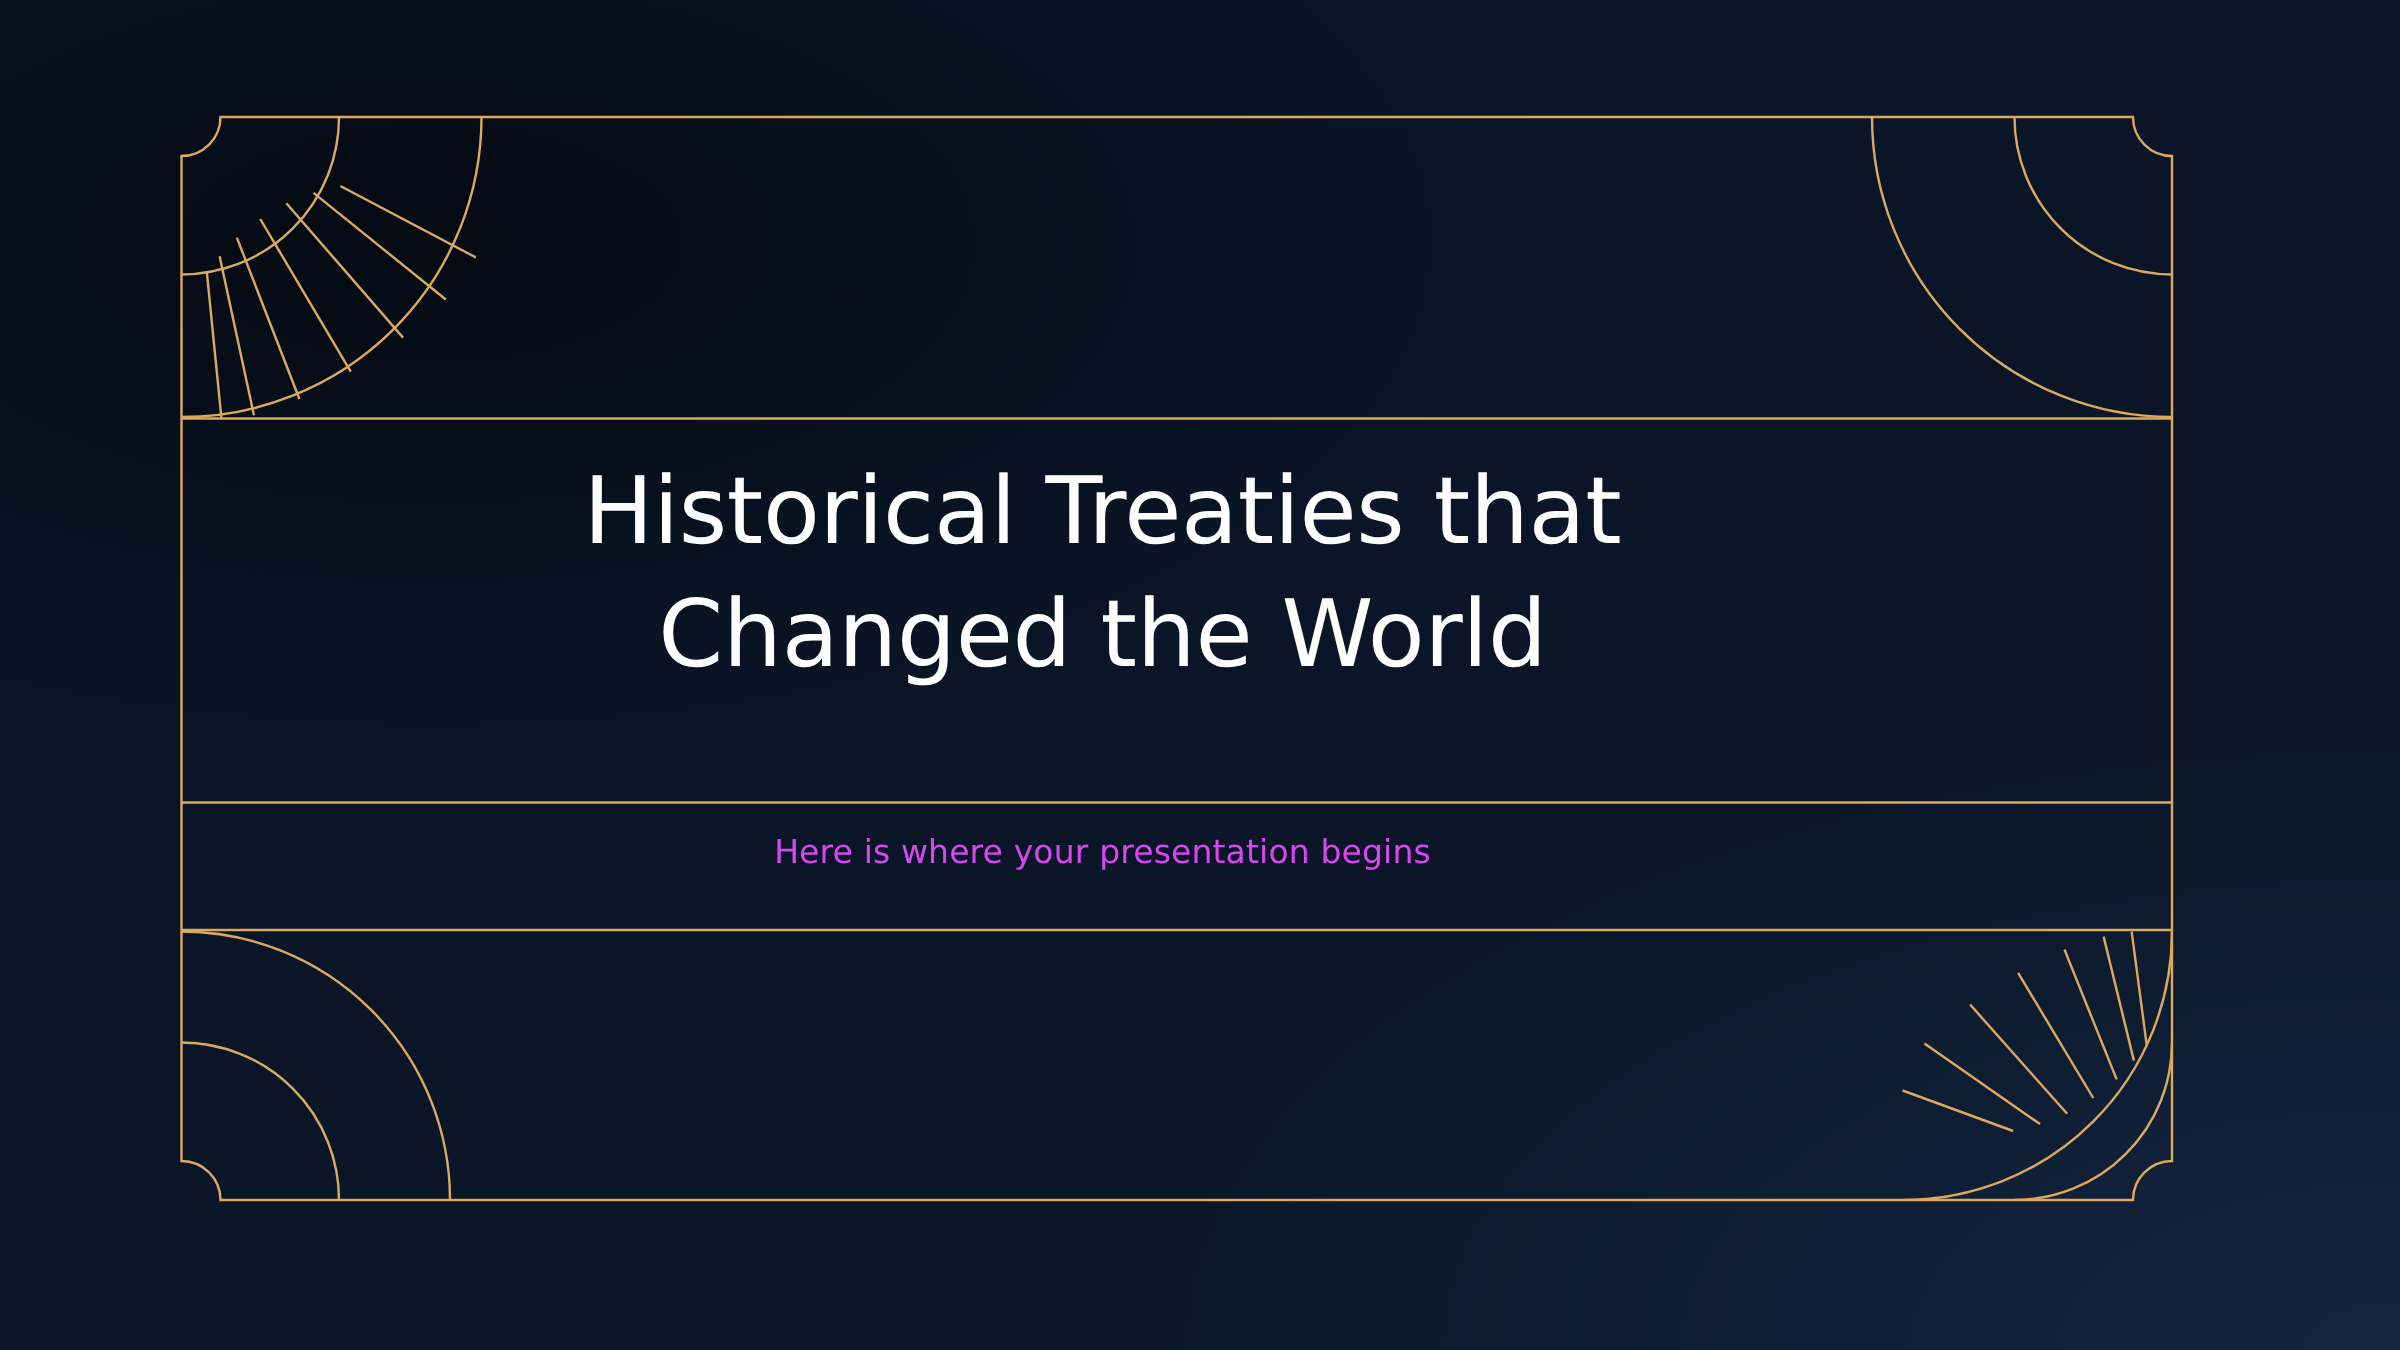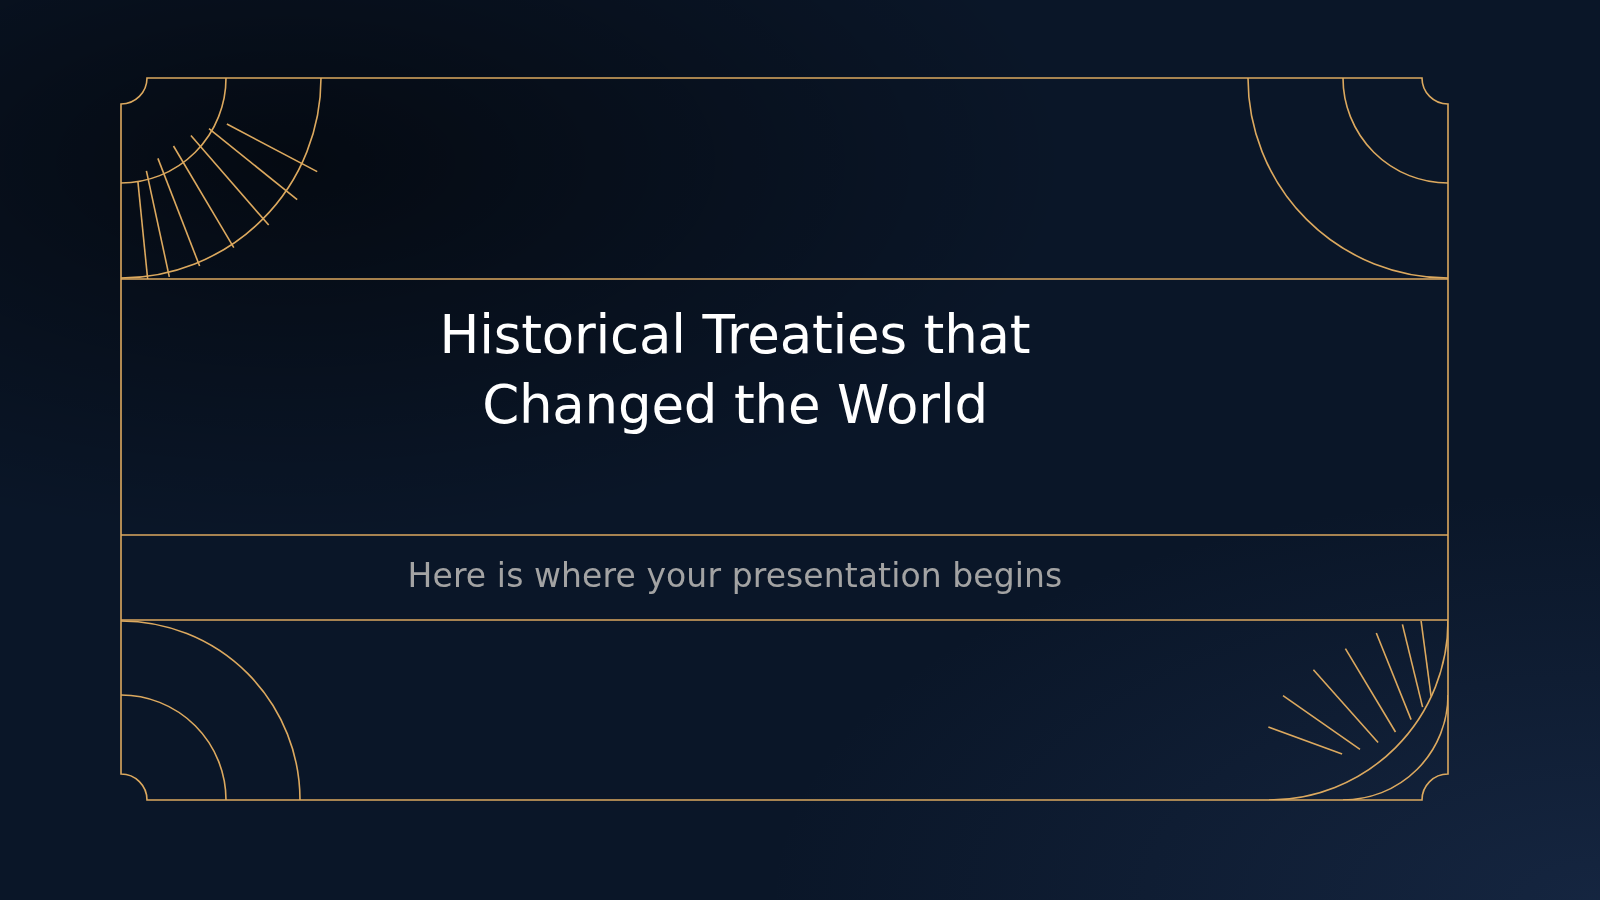--- a/index.html
+++ b/index.html
@@ -50,36 +50,36 @@
     z-index: 3;
   }
 
   .title {
     position: absolute;
     left: 150px;
     top: 300px;
     width: 1170px;
     text-align: center;
     color: #ffffff;
-    font-size: 53px;
+    font-size: 62px;
     line-height: 1.32;
     font-weight: 400;
     letter-spacing: -0.2px;
     font-family: "DejaVu Sans", sans-serif;
     white-space: pre-line;
   }
 
   .subtitle {
     position: absolute;
     left: 150px;
     top: 556px;
     width: 1170px;
     text-align: center;
-    color: #a3a3a3;
-    font-size: 33px;
+    color: #d946ef;
+    font-size: 22px;
     font-weight: 400;
     letter-spacing: 0.1px;
     font-family: "DejaVu Sans", sans-serif;
   }
 </style>
 </head>
 <body>
 
 <div id="slide">
 

